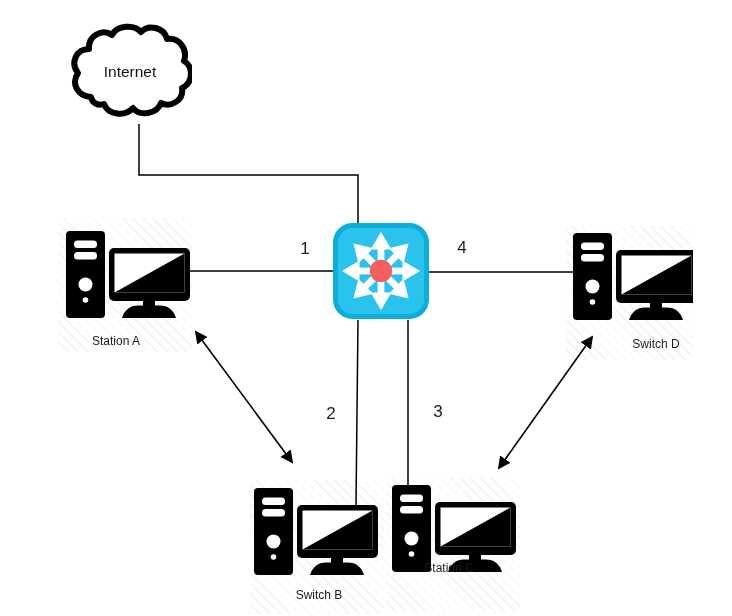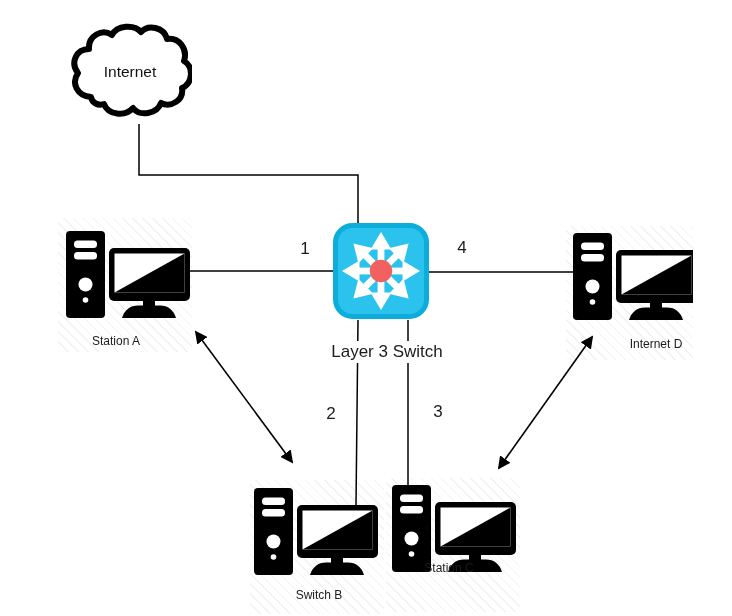--- a/index.html
+++ b/index.html
@@ -137,21 +137,20 @@
   </div>
   <div class="node" style="left:573px;top:233px;color:var(--icon,#000);">
     <svg width="124" height="88">
         <use href="#pc-icon"></use>
       </svg>
   </div>
 
   <span class="lbl" style="left:116px;top:341px;">Station A</span>
   <span class="lbl" style="left:319px;top:595px;">Switch B</span>
   <span class="lbl" style="left:449px;top:568px;">Station C</span>
-  <span class="lbl" style="left:656px;top:344px;">Internet D</span>
-  <span class="lbl switch-lbl" style="left:387px;top:352px;">Layer 3 Switch</span>
+  <span class="lbl" style="left:656px;top:344px;">Switch D</span>
 
   <span class="lbl portnum" style="left:305px;top:249px;">1</span>
   <span class="lbl portnum" style="left:331px;top:414px;">2</span>
   <span class="lbl portnum" style="left:438px;top:412px;">3</span>
   <span class="lbl portnum" style="left:462px;top:248px;">4</span>
 
 </div>
 
 </body></html>

